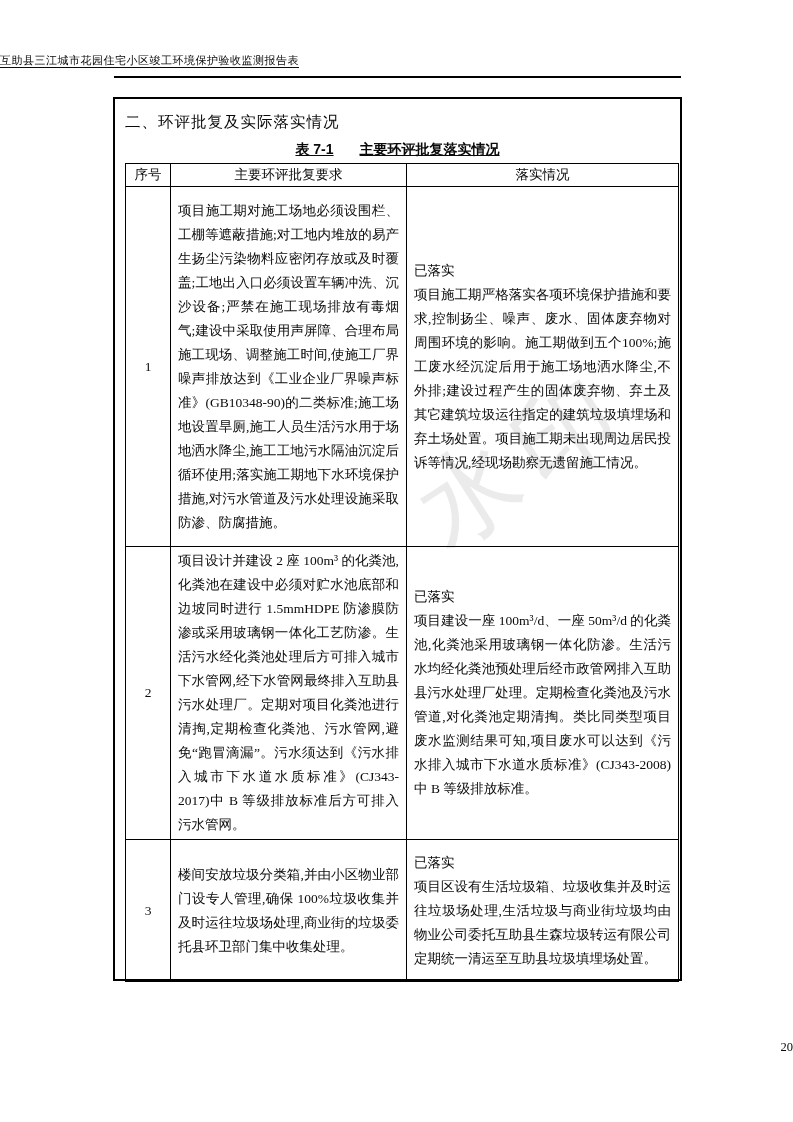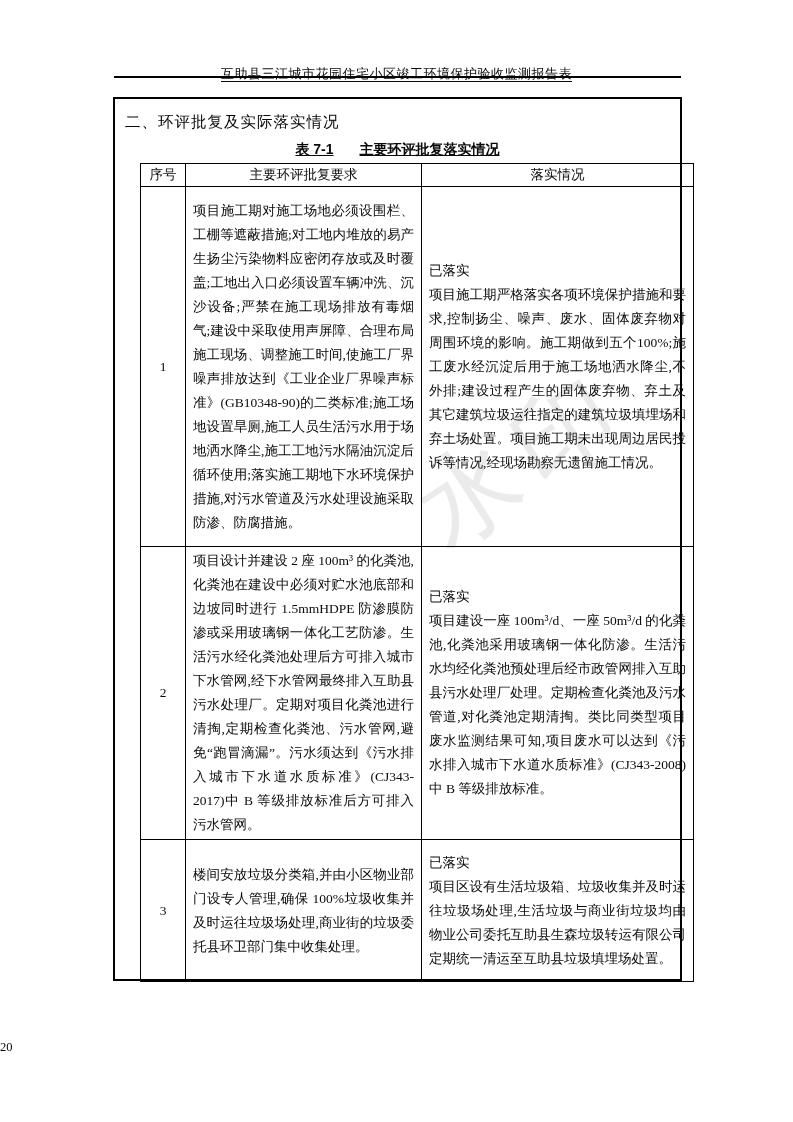--- a/index.html
+++ b/index.html
@@ -7,22 +7,22 @@
   body {
     font-family:"Liberation Serif","DejaVu Serif",serif;
     color:#0a0a0a;
     width:793px; height:1122px;
     position:relative;
     overflow:hidden;
   }
   .page { position:absolute; inset:0; background:#fff; }
 
   .header-title{
-    position:absolute; top:65px; left:0; width:100%;
-    text-align:center; font-size:13px; letter-spacing:0.5px;
+    position:absolute; top:53px; left:0; width:100%;
+    text-align:left; font-size:11px; letter-spacing:0.5px;
     text-decoration:underline;
     text-underline-offset:3px;
   }
   .header-rule{
     position:absolute; top:76px; left:114px; width:567px;
     border-top:2px solid #000;
   }
 
   .outer-box{
     position:absolute; left:113px; top:97px; width:569px; height:884px;
@@ -35,21 +35,21 @@
   }
   .table-caption{
     position:absolute; left:0; top:42px; width:100%;
     text-align:center; font-size:14px; font-weight:bold;
     font-family:"Liberation Sans","DejaVu Sans",sans-serif;
     text-decoration:underline;
   }
   .table-caption .cap-label{ margin-right:26px; }
 
   table.main{
-    position:absolute; left:25px; top:64px;
+    position:absolute; left:10px; top:64px;
     width:553px; border-collapse:collapse; table-layout:fixed;
   }
   table.main col.c-no{ width:45px; }
   table.main col.c-req{ width:236px; }
   table.main col.c-status{ width:272px; }
   table.main th, table.main td{
     border:1.5px solid #000;
     font-weight:normal;
     font-size:13.5px;
     vertical-align:middle;
@@ -64,21 +64,21 @@
     text-align:justify;
     text-justify:inter-ideograph;
   }
   tr.row-1 td{ height:360px; }
   tr.row-2 td{ height:293px; }
   tr.row-3 td{ height:142px; }
   .status-label{ display:block; }
 
   .page-number{
     position:absolute; top:1040px; left:0; width:100%;
-    text-align:left; font-size:12.5px;
+    text-align:right; font-size:12.5px;
   }
 
   .watermark{
     position:absolute; left:428px; top:455px;
     font-size:100px; letter-spacing:14px;
     color:rgba(60,60,60,0.10);
     transform:rotate(-33deg);
     transform-origin:0 50%;
     white-space:nowrap;
     pointer-events:none;

